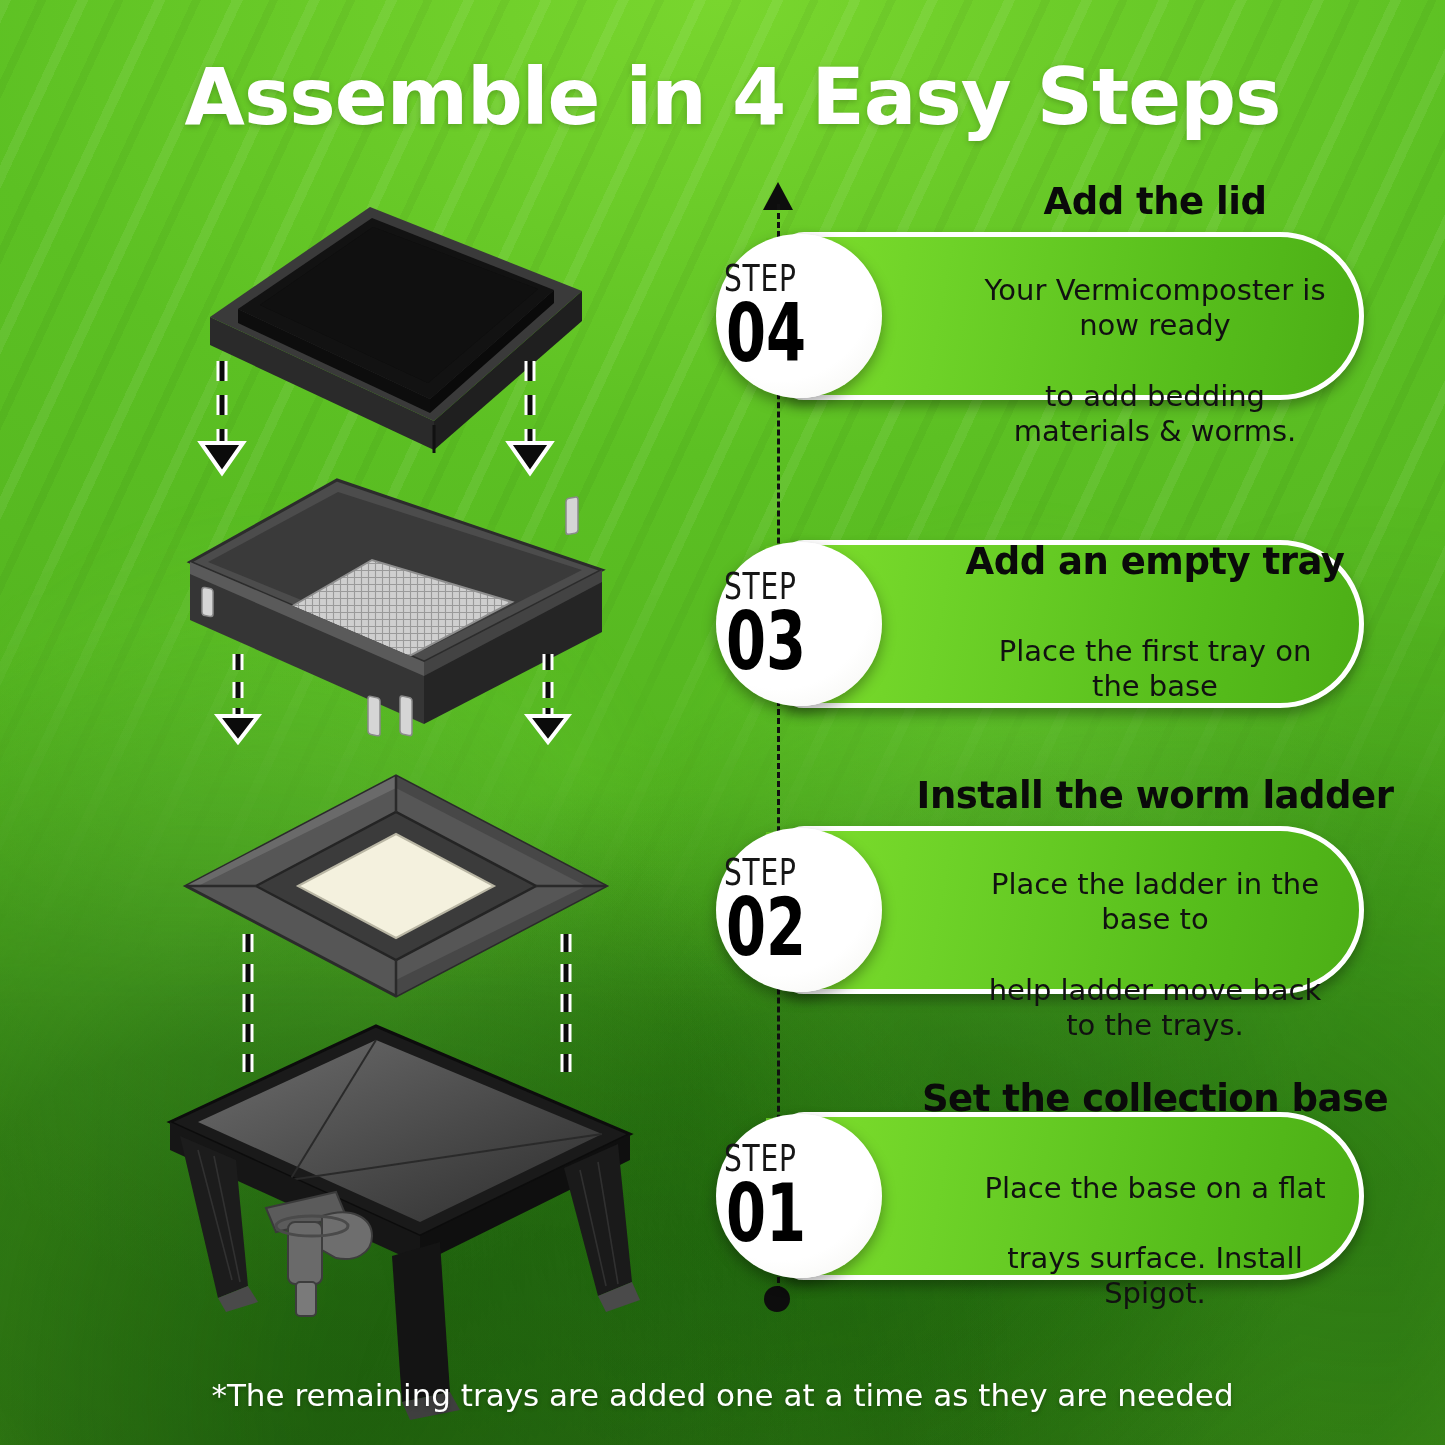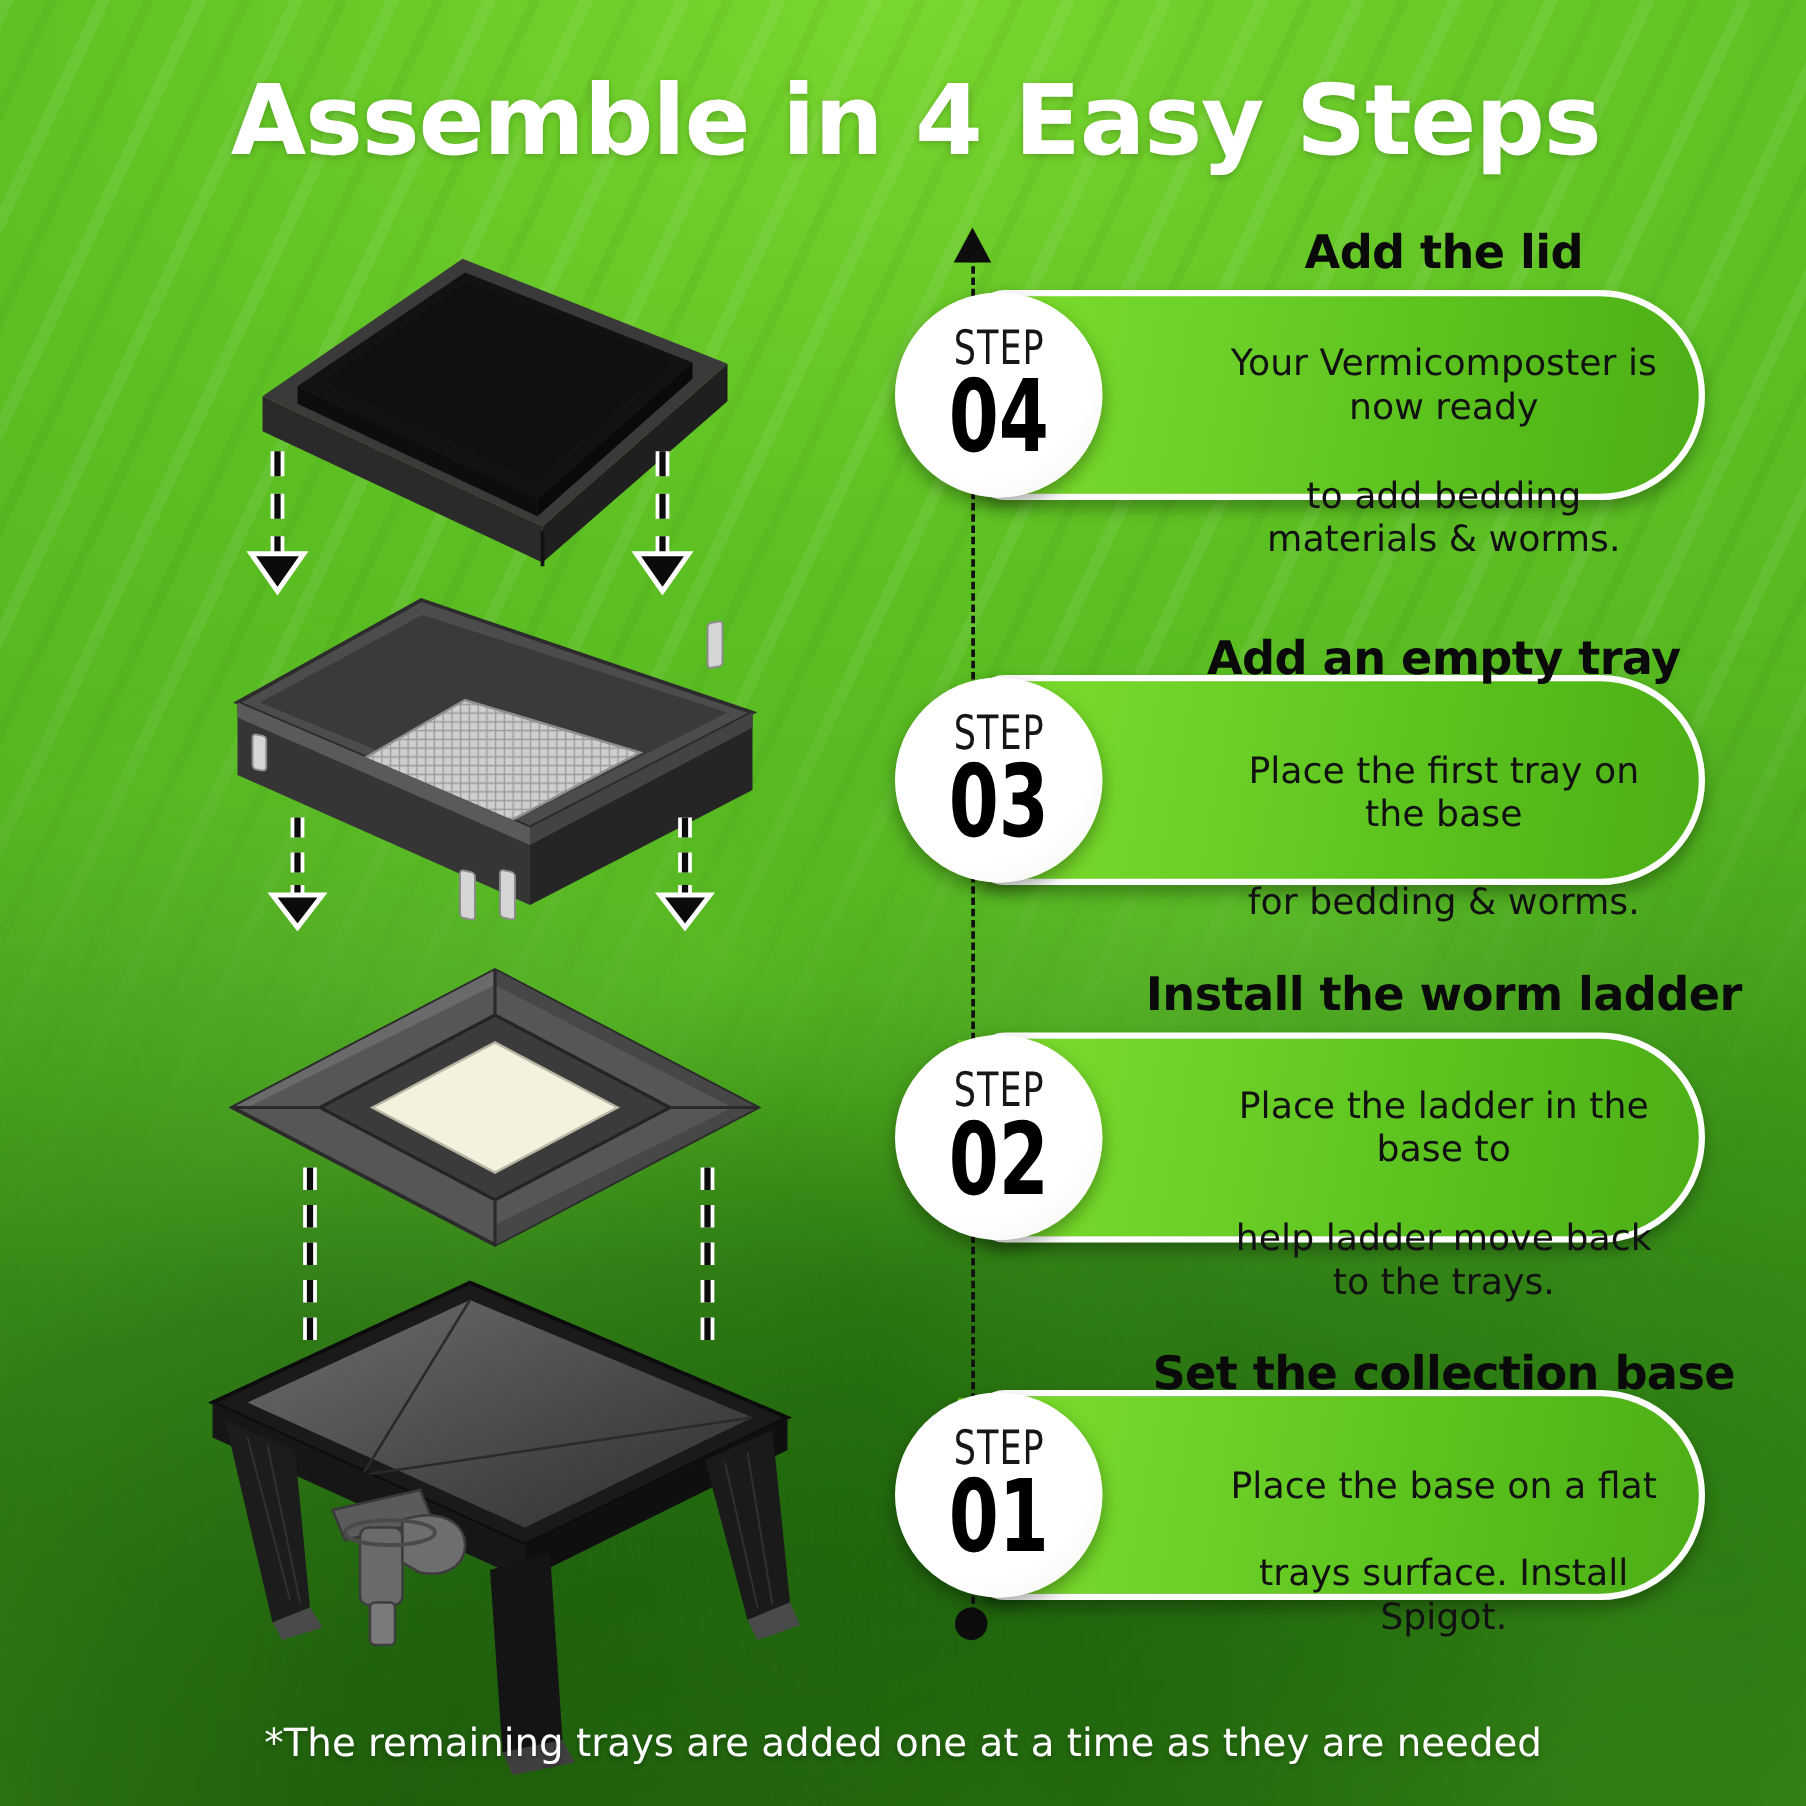--- a/index.html
+++ b/index.html
@@ -86,21 +86,21 @@
     border-radius:0 0 0 120px;
     box-shadow:10px 8px 14px rgba(0,0,0,.35);
     clip-path:path("M0,0 L60,0 C70,52 40,112 0,156 Z");
   }
   .badge{
     position:absolute;left:0;top:2px;width:166px;height:164px;
     border-radius:50%;
     background:radial-gradient(circle at 38% 32%, #ffffff 0%, #ffffff 62%, #f2f2ee 100%);
     box-shadow:0 6px 14px rgba(0,0,0,.34);
     z-index:3;
-    display:flex;flex-direction:column;align-items:center;justify-content:center;
+    display:flex;flex-direction:column;align-items:flex-start;justify-content:center;
   }
   .badge-word{
     font-family:"DejaVu Sans Condensed","Liberation Sans Narrow","Liberation Sans",sans-serif;
     font-size:38px;letter-spacing:1px;color:#161616;line-height:1;
     transform:scaleX(.82);margin-bottom:-2px;
   }
   .badge-num{
     font-family:"DejaVu Sans Condensed","Liberation Sans Narrow","Liberation Sans",sans-serif;
     font-size:80px;font-weight:bold;color:#000;line-height:.98;
     transform:scaleX(.80);
@@ -362,21 +362,20 @@
       <div class="badge-num">04</div>
     </div>
   </div>
 
   <div class="step" style="top:540px;">
     <div class="ribbon">
       <div class="txtwrap">
         <div class="head">Add an empty tray</div>
         <div class="rule"></div>
         <div class="body">Place the first tray on the base</div>
-        <div class="body">for bedding &amp; worms.</div>
       </div>
     </div>
     <div class="ribbon-curl"></div>
     <div class="badge">
       <div class="badge-word">STEP</div>
       <div class="badge-num">03</div>
     </div>
   </div>
 
   <div class="step" style="top:826px;">

